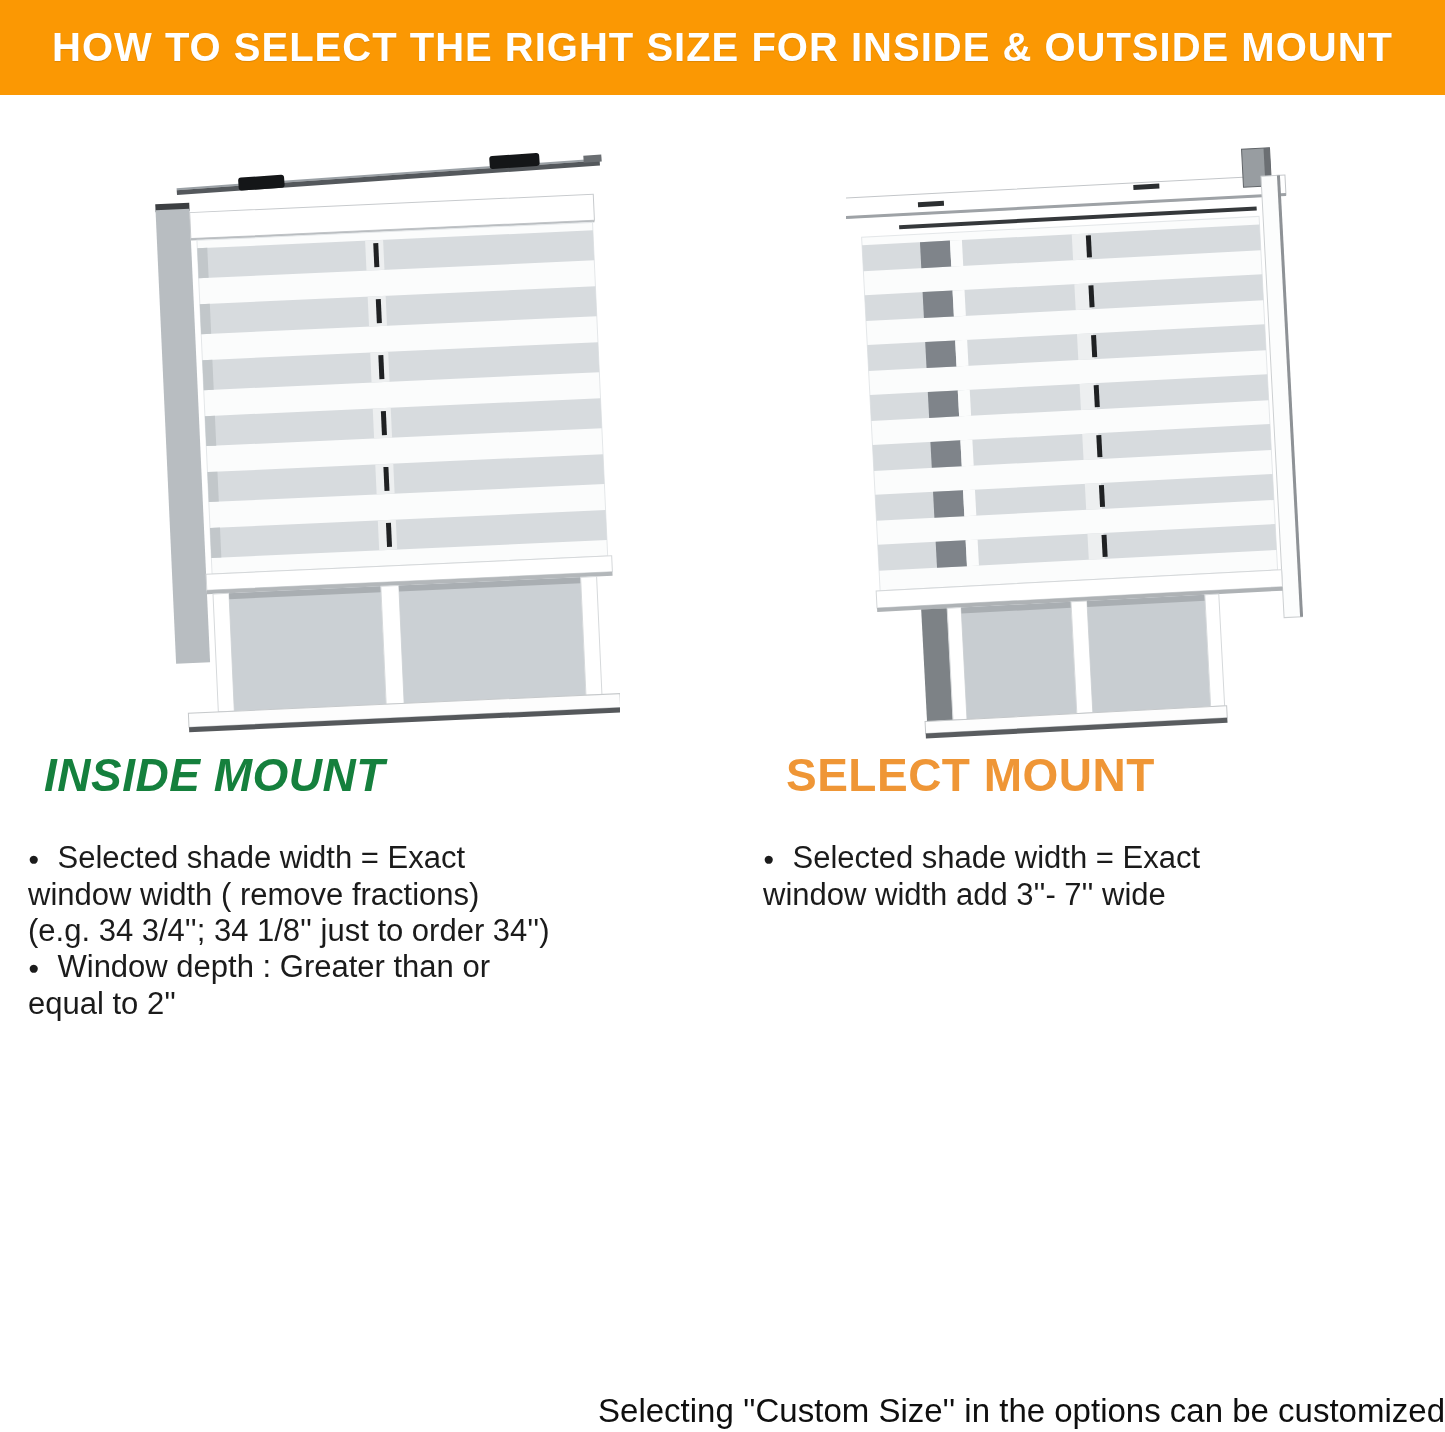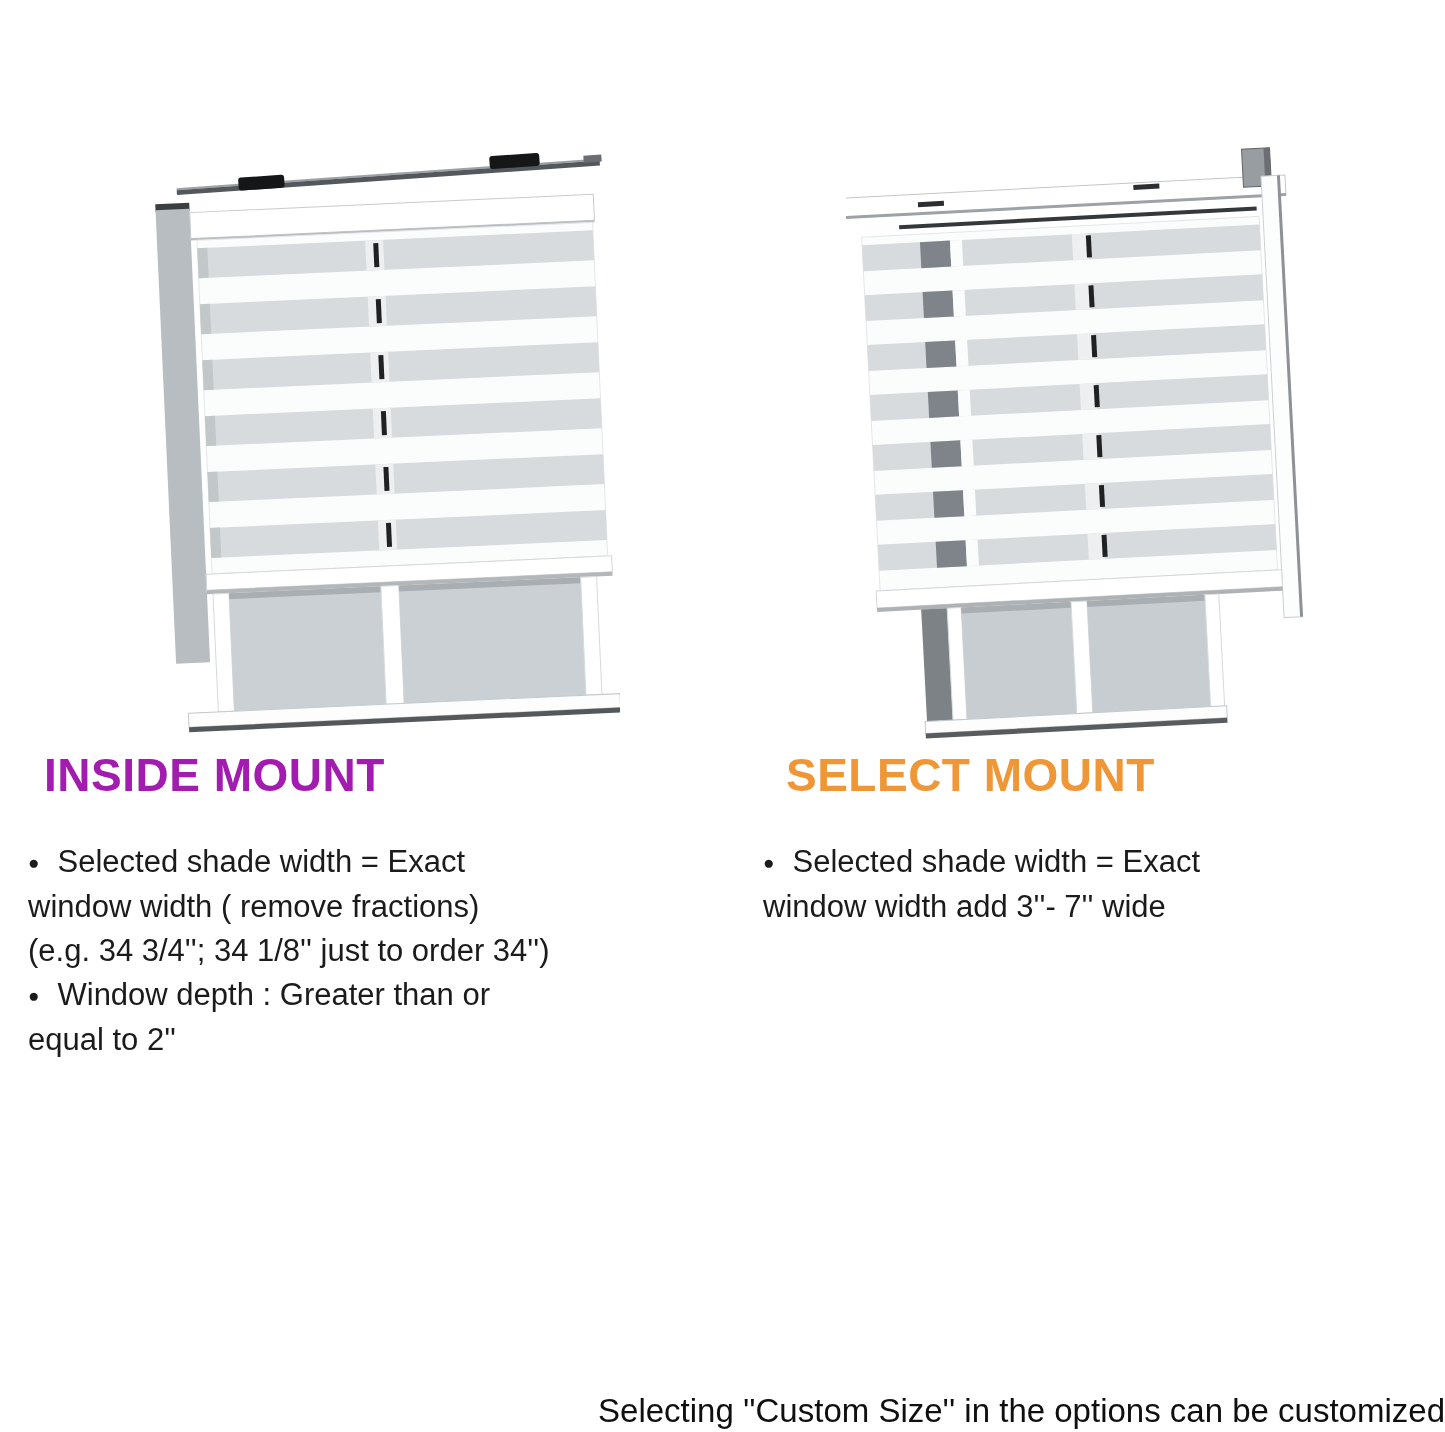--- a/index.html
+++ b/index.html
@@ -52,21 +52,21 @@
     font-weight: 700;
     letter-spacing: 0.5px;
     color: #EF9636;
     white-space: nowrap;
   }
   .mount-heading.inside { left: 44px; top: 748px; }
   .mount-heading.outside { left: 786px; top: 748px; }
   .bullets {
     position: absolute;
     font-size: 31px;
-    line-height: 44px;
+    line-height: 36px;
     color: #1b1b1b;
   }
   .bullets.inside { left: 28px; top: 840px; width: 694px; }
   .bullets.outside { left: 763px; top: 840px; width: 682px; }
   .bullet {
     margin: 0;
     white-space: pre;
   }
   .dot {
     font-size: 19px;
@@ -82,20 +82,23 @@
     font-size: 33px;
     color: #0f0f0f;
     white-space: nowrap;
   }
 </style>
 </head>
 <body>
 
 <div class="page">
 
+  <div class="header-bar" style="background: rgb(251, 152, 3);">
+    <h1>HOW TO SELECT THE RIGHT SIZE FOR INSIDE &amp; OUTSIDE MOUNT</h1>
+  </div>
 
   <div class="illustration inside">
     <svg viewBox="0 0 470 590" width="470" height="590" aria-hidden="true">
       <g transform="rotate(-2.6 235 290)">
 
         <g>
           <rect x="16" y="48" width="34" height="8" fill="#3c3f42"></rect>
           <rect x="16" y="54" width="34" height="454" fill="#b8bdc1"></rect>
           <rect x="50" y="58" width="404" height="26" fill="#ffffff" stroke="#c7cacd"></rect>
           <rect x="50" y="84" width="404" height="2" fill="#b9bdc0"></rect>
@@ -229,21 +232,21 @@
           <rect x="232" y="461" width="118" height="112" fill="#c8cdd1"></rect>
           <rect x="232" y="461" width="118" height="6" fill="#a9aeb2"></rect>
           <rect x="350" y="461" width="14" height="112" fill="#ffffff" stroke="#d6d9db"></rect>
           <rect x="64" y="573" width="302" height="12" fill="#fdfdfd" stroke="#c4c7c9"></rect>
           <rect x="64" y="585" width="302" height="5" fill="#595c5f"></rect>
         </g>
       </g>
     </svg>
   </div>
 
-  <h2 class="mount-heading inside" style="color: #a21caf;">INSIDE MOUNT</h2>
+  <h2 class="mount-heading inside" style="color: #15803d; font-style: italic;">INSIDE MOUNT</h2>
   <h2 class="mount-heading outside" style="color: rgb(239, 150, 54);">SELECT MOUNT</h2>
 
   <div class="bullets inside" style="color: rgb(27, 27, 27);">
     <p class="bullet"><span class="dot">●</span><span>Selected shade width = Exact
 window width ( remove fractions)
 (e.g. 34 3/4''; 34 1/8'' just to order 34'')</span></p>
     <p class="bullet"><span class="dot">●</span><span>Window depth : Greater than or
 equal to 2''</span></p>
   </div>
 

